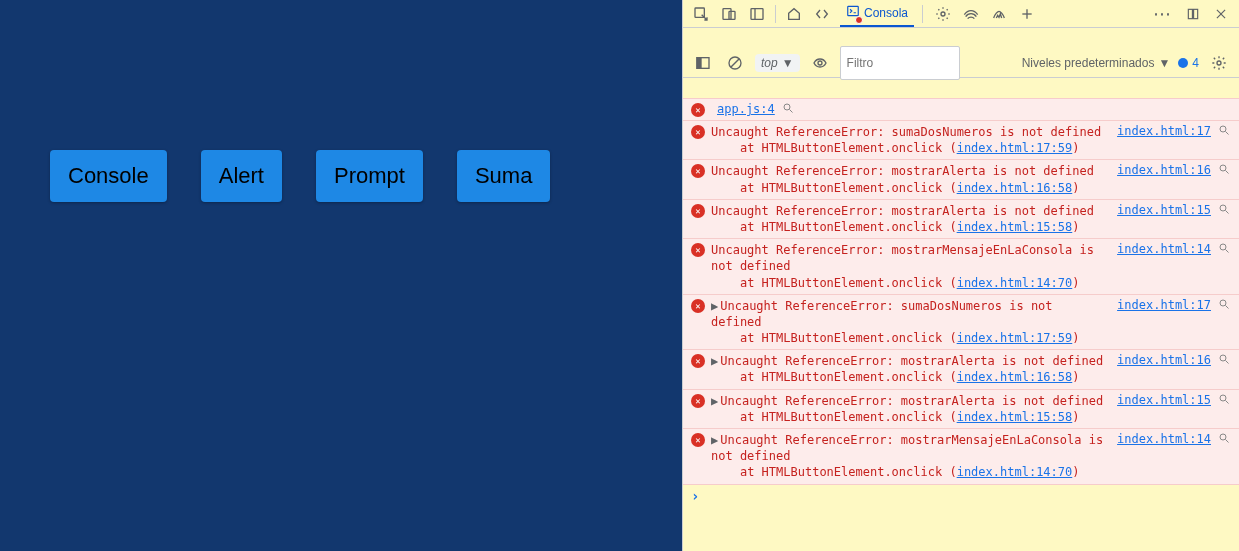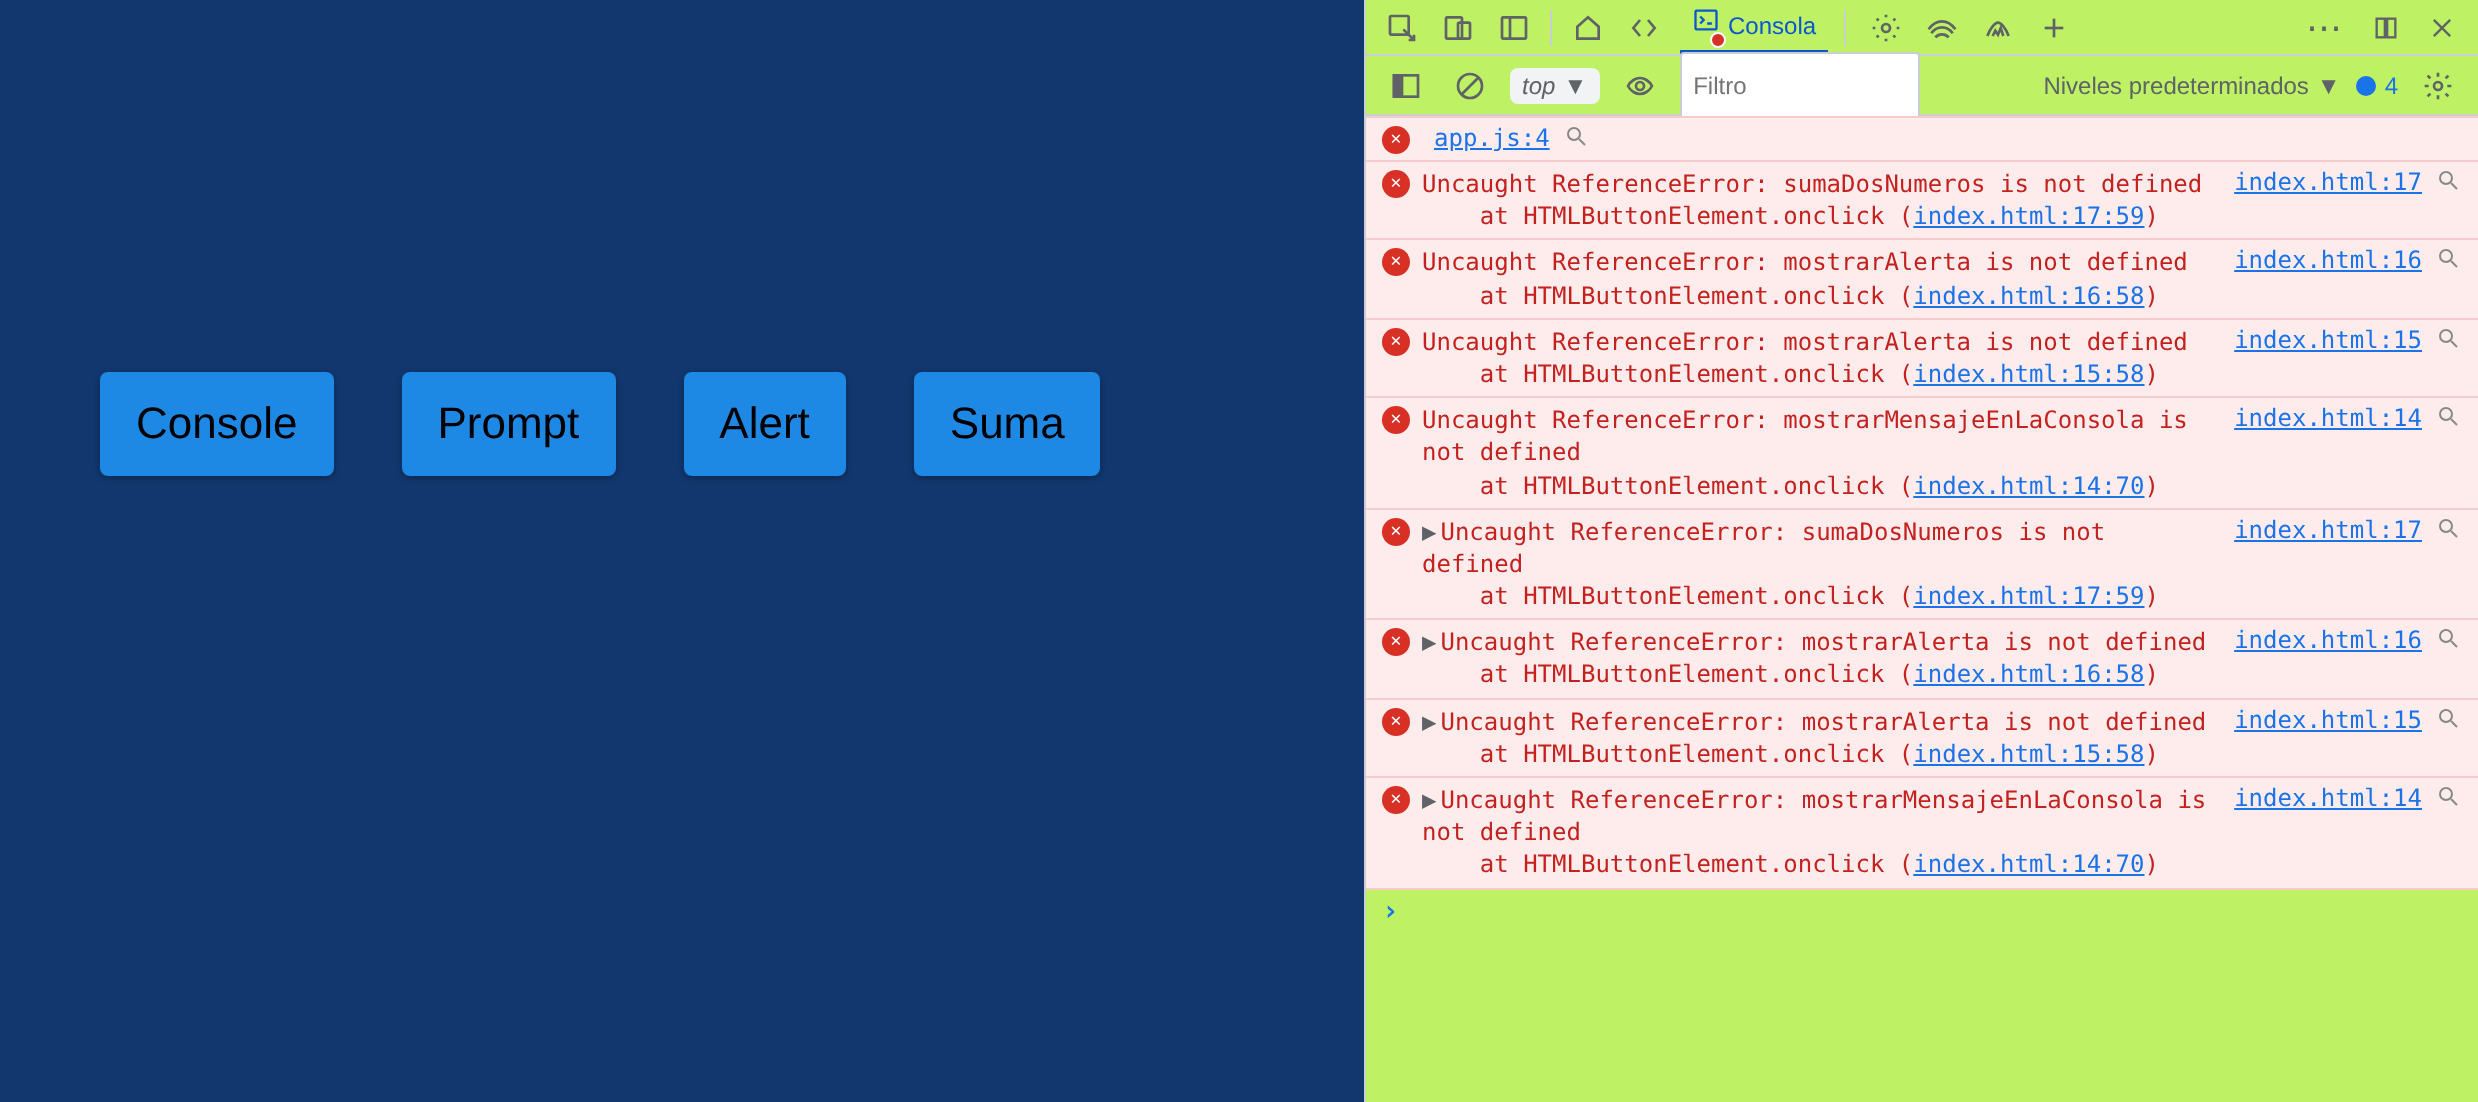--- a/index.html
+++ b/index.html
@@ -5,24 +5,23 @@
   * { box-sizing: border-box; margin: 0; padding: 0; }
   html, body { width: 1239px; height: 551px; font-family: "Segoe UI", Arial, sans-serif; overflow: hidden; }
   .root { display: flex; width: 100%; height: 100%; }
   
   .page { flex: 0 0 682px; height: 100%; background: #12376e; padding-top: 150px; padding-left: 50px; }
   .btn-row { display: flex; gap: 34px; }
   .page-btn {
     background: #1e88e5; color: #000; font-size: 22px; font-weight: 400;
     border: none; border-radius: 4px; padding: 13px 18px; cursor: pointer;
     box-shadow: 0 1px 3px rgba(0,0,0,.3);
-    margin-top: 36px;
   }
   
-  .devtools { flex: 1; height: 100%; background: #bef264; color: #333; display: flex; flex-direction: column; border-left: 1px solid #cacdd1; }
+  .devtools { flex: 1; height: 100%; background: #fef9c3; color: #333; display: flex; flex-direction: column; border-left: 1px solid #cacdd1; gap: 20px; }
   .toolbar1 { height: 28px; display: flex; align-items: center; padding: 0 6px; gap: 4px; border-bottom: 1px solid #cacdd1; }
   .tb-icon { width: 24px; height: 24px; display: flex; align-items: center; justify-content: center; color: #5f6367; cursor: pointer; }
   .tb-icon svg { width: 16px; height: 16px; }
   .tab-con { display: flex; align-items: center; height: 100%; gap: 4px; padding: 0 6px; border-bottom: 2px solid #0b57d0; color: #0b57d0; cursor: pointer; margin-left: 2px; }
   .tab-con .src { font-size: 12px; }
   .tab-con .src-ico { position: relative; }
   .tab-con .src-ico .red-dot { position: absolute; bottom: -2px; right: -3px; width: 8px; height: 8px; border-radius: 50%; background: #d93025; border: 1px solid #fff; }
   .spacer { flex: 1; }
   .dots { font-size: 18px; letter-spacing: 2px; color: #5f6367; cursor: pointer; padding: 0 4px;}
   .undock svg, .close-x svg { width: 14px; height: 14px; }
@@ -47,22 +46,22 @@
   .prompt-row .chevron { color: #1a73e8; font-weight: bold; font-size: 14px; }
 </style>
 </head>
 <body>
 
 <div class="root">
 
   <div class="page">
     <div class="btn-row">
       <button class="page-btn">Console</button>
+      <button class="page-btn">Alert</button>
       <button class="page-btn">Prompt</button>
-      <button class="page-btn">Alert</button>
       <button class="page-btn">Suma</button>
     </div>
   </div>
 
   <div class="devtools">
 
     <div class="toolbar1">
       <div class="tb-icon">
         <svg viewBox="0 0 24 24" fill="none" stroke="currentColor" stroke-width="2">
             <rect x="3" y="3" width="14" height="14" rx="1"></rect>

